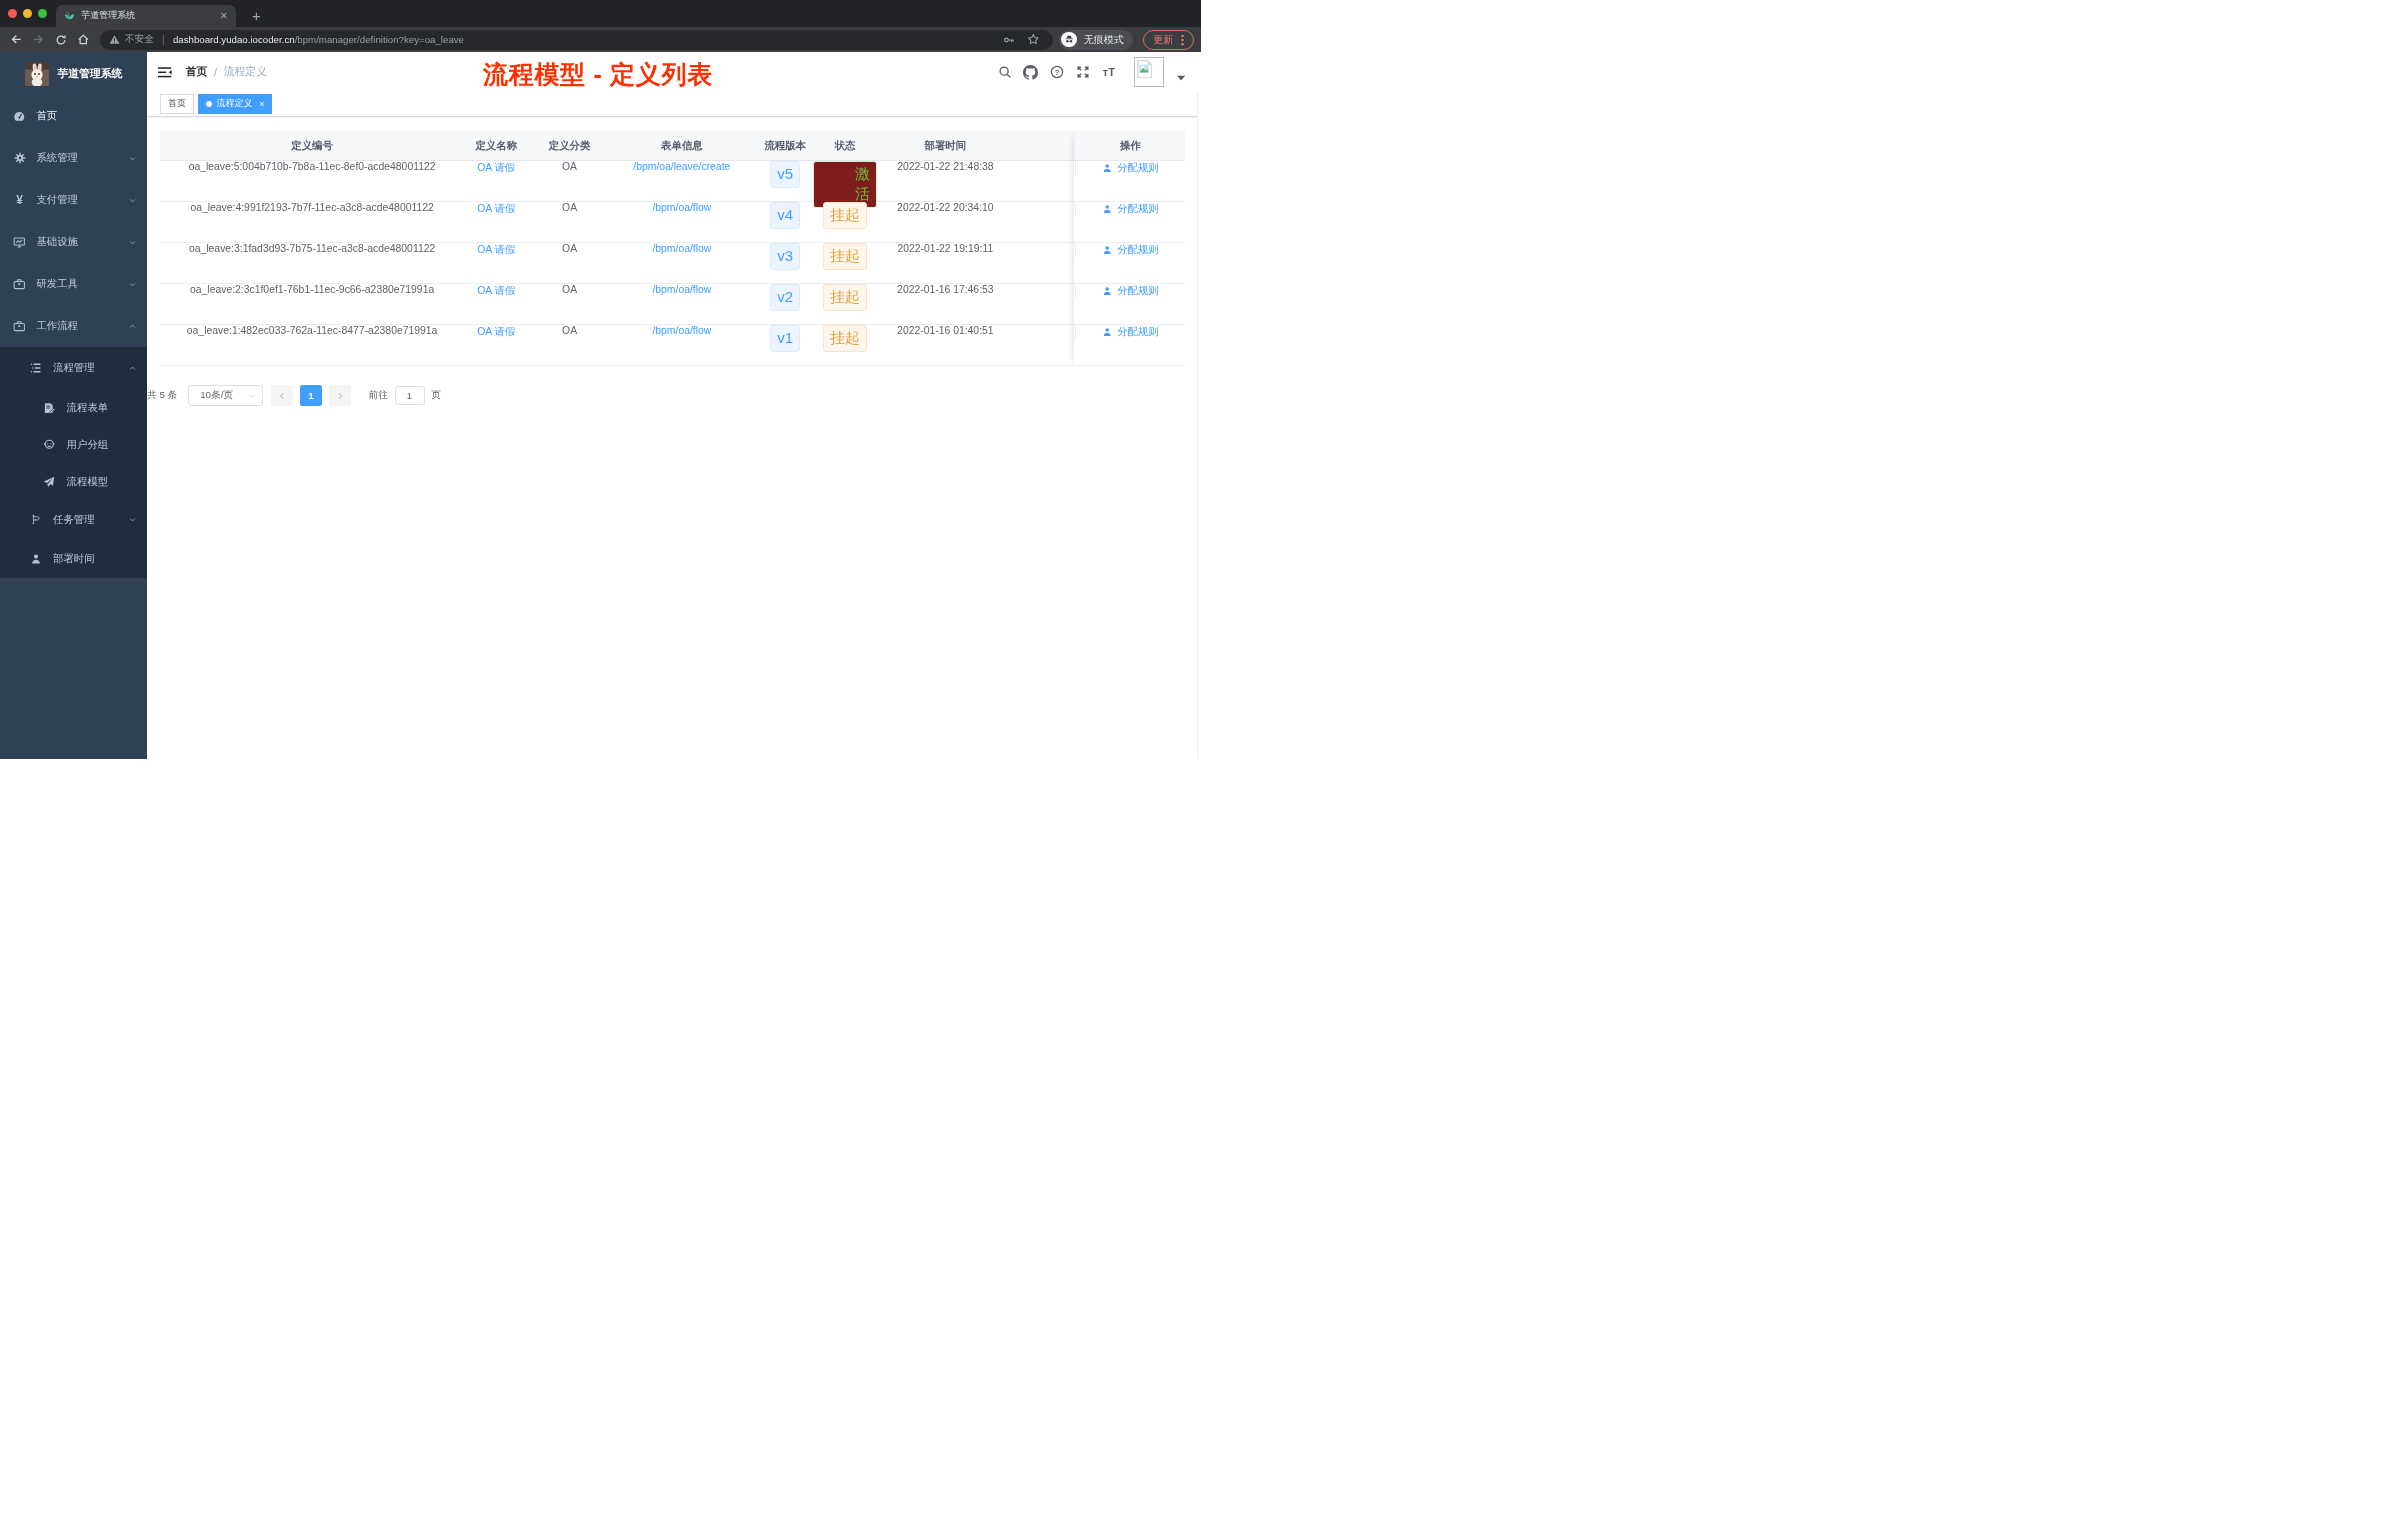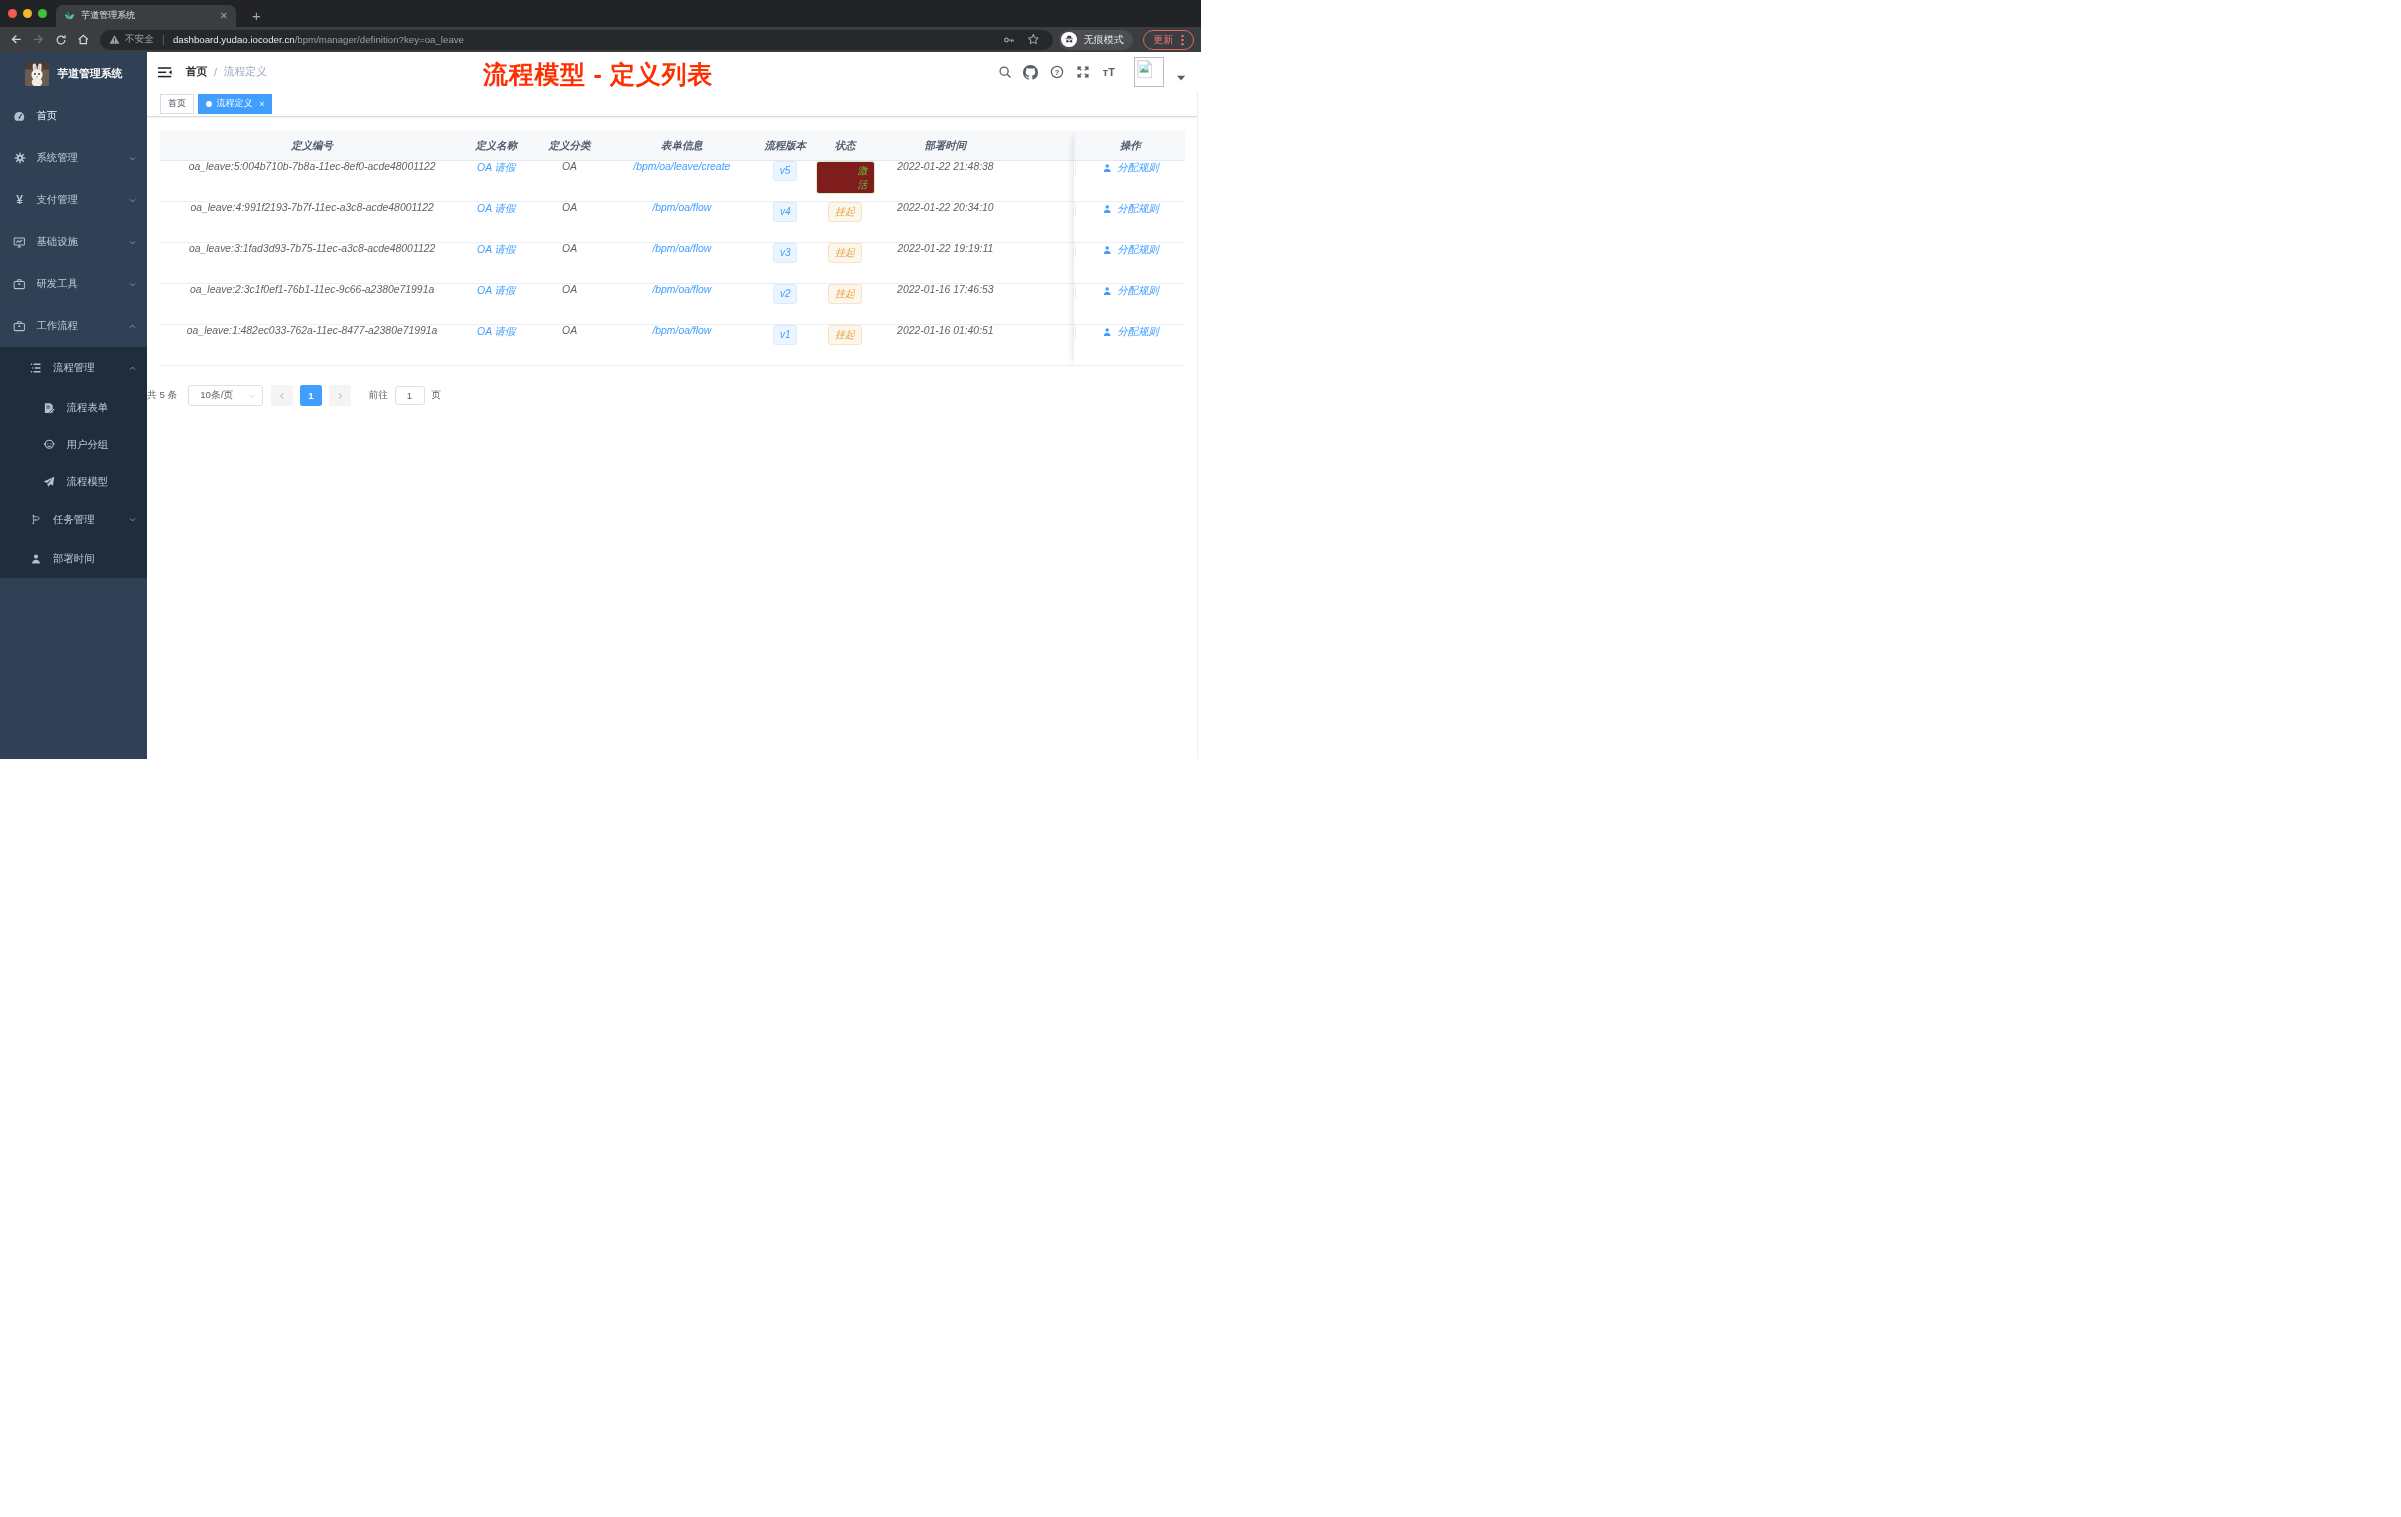--- a/index.html
+++ b/index.html
@@ -59,29 +59,29 @@
 
   
   .tagsbar { position:absolute; left:147px; top:92px; right:0; height:25px; background:#fff; border-bottom:0.7px solid #d8dce5; box-shadow:0 0.7px 2.2px rgba(0,0,0,.10); display:flex; align-items:center; gap:4.5px; padding-left:13.4px; z-index:3; }
   .tag { height:19.3px; display:flex; align-items:center; padding:0 6.7px; border:0.7px solid #d8dce5; background:#fff; color:#495060; font-size:9px; cursor:pointer; }
   .tag.active { background:#409eff; border-color:#409eff; color:#fff; gap:4.5px; }
   .tag-dot { width:6px; height:6px; background:#fff; border-radius:50%; }
   .tag-close { font-size:9px; margin-left:2.2px; }
 
   
   .content { position:absolute; left:147px; top:117px; right:0; bottom:0; background:#fff; }
-  .tablewrap { position:relative; margin:14px 0 0 13.4px; width:1025px; font-size:10.4px; color:#606266;font-style:italic; }
+  .tablewrap { position:relative; margin:14px 0 0 13.4px; width:1025px; font-size:10.4px; color:#606266; }
   .thead { display:flex; height:30px; background:#f7f8fa; border-bottom:0.7px solid #e4e7ed; align-items:stretch; font-weight:600; color:#515a6e; }
   .trow { display:flex; height:41px; align-items:flex-start; border-bottom:0.7px solid #ebeef5; }
   .cell { display:flex; align-items:center; justify-content:center; text-align:center; }
   .c0{width:304px}.c1{width:65px}.c2{width:82px}.c3{width:143px}.c4{width:64px}.c5{width:56px}.c6{width:145px}.c7{width:57px}
   .c8{width:111px; border-left:0.7px solid #ebeef5; }
   .fixed-shadow { position:absolute; left:914px; top:0; width:111px; height:235px; box-shadow:-5.2px 0 6.7px -4.5px rgba(0,0,0,.13); pointer-events:none; }
   .link { color:#409eff; cursor:pointer; }
-  .tbadge { display:inline-block; padding:2.2px 6px; border-radius:3px; font-size:10px; line-height:1.35; border:0.7px solid; }
+  .tbadge { display:inline-block; padding:2.2px 6px; border-radius:3px; font-size:15px; line-height:1.35; border:0.7px solid; }
   .v-badge { background:#ecf5ff; border-color:#d9ecff; color:#409eff; }
   .s-success { background:#7f1d1d; border-color:#d8eec7; color:#67c23a;padding-left:41px; }
   .s-warning { background:#fdf6ec; border-color:#f8e3c5; color:#e6a23c; }
   .action-link { color:#409eff; display:inline-flex; align-items:center; gap:4.5px; cursor:pointer; }
 
   
   .pagination { display:flex; align-items:center; justify-content:flex-start; margin:19.3px 15.6px 0 0; font-size:9.7px; color:#606266; gap:7.4px; }
   .pg-total { margin-right:3.7px; }
   .psize { width:75px; height:21px; border:0.7px solid #dcdfe6; border-radius:3px; background:#fff; display:flex; align-items:center; justify-content:space-between; padding:0 6px 0 11px; color:#606266; cursor:pointer; }
   .psize .chevd { color:#c0c4cc; display:flex; }

